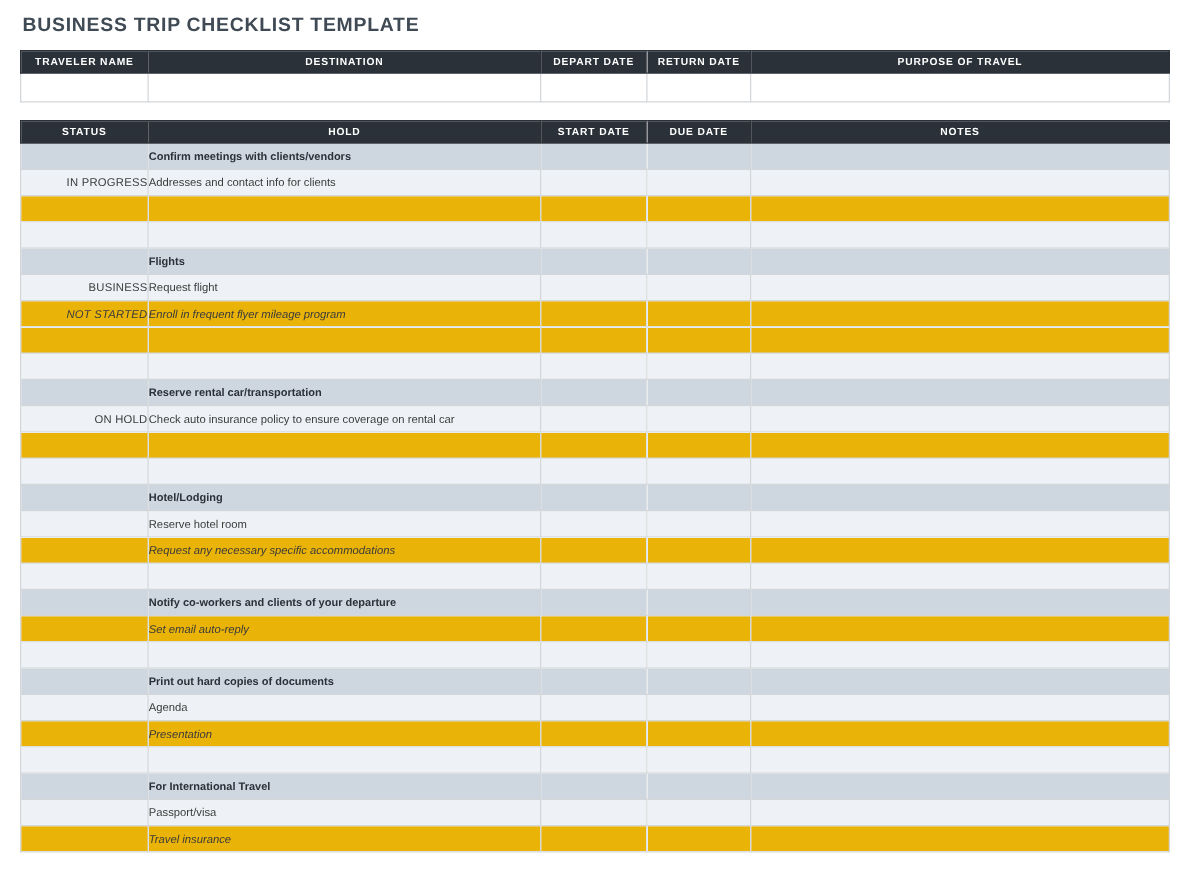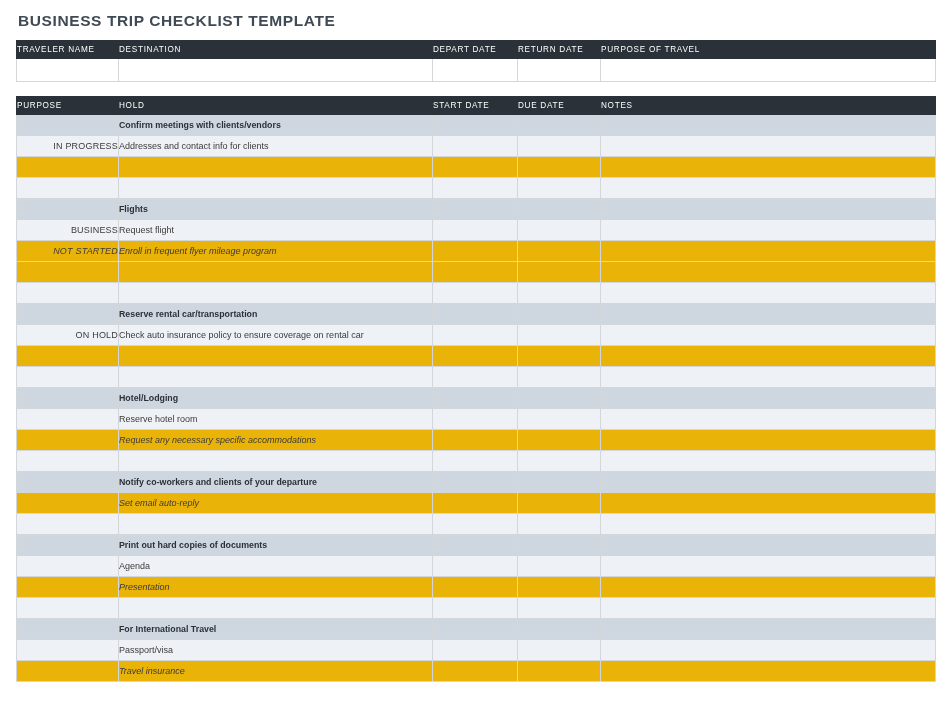--- a/index.html
+++ b/index.html
@@ -44,22 +44,22 @@
     vertical-align: middle;
     overflow: hidden;
     white-space: nowrap;
   }
   
   tr.hdr th {
     background: #2b3138;
     color: #ffffff;
     font-size: 8.2px;
     letter-spacing: 0.7px;
-    font-weight: normal;
-    text-align: left;
+    font-weight: bold;
+    text-align: center;
     height: 17px;
     border: 1px solid #2b3138;
   }
   
   tr.blankrow td {
     height: 22px;
     background: #ffffff;
   }
   .spacer {
     height: 14px;
@@ -129,21 +129,21 @@
   <table class="grid">
     <colgroup>
       <col style="width:102px">
       <col style="width:314px">
       <col style="width:85px">
       <col style="width:83px">
       <col style="width:335px">
     </colgroup>
     <tbody>
       <tr class="hdr">
-        <th>PURPOSE</th>
+        <th>STATUS</th>
         <th>HOLD</th>
         <th>START DATE</th>
         <th>DUE DATE</th>
         <th>NOTES</th>
       </tr>
     </tbody>
     <tbody id="task-rows">
         <tr class="section-row">
           <td class="status"></td>
           <td class="task section">Confirm meetings with clients/vendors</td>

